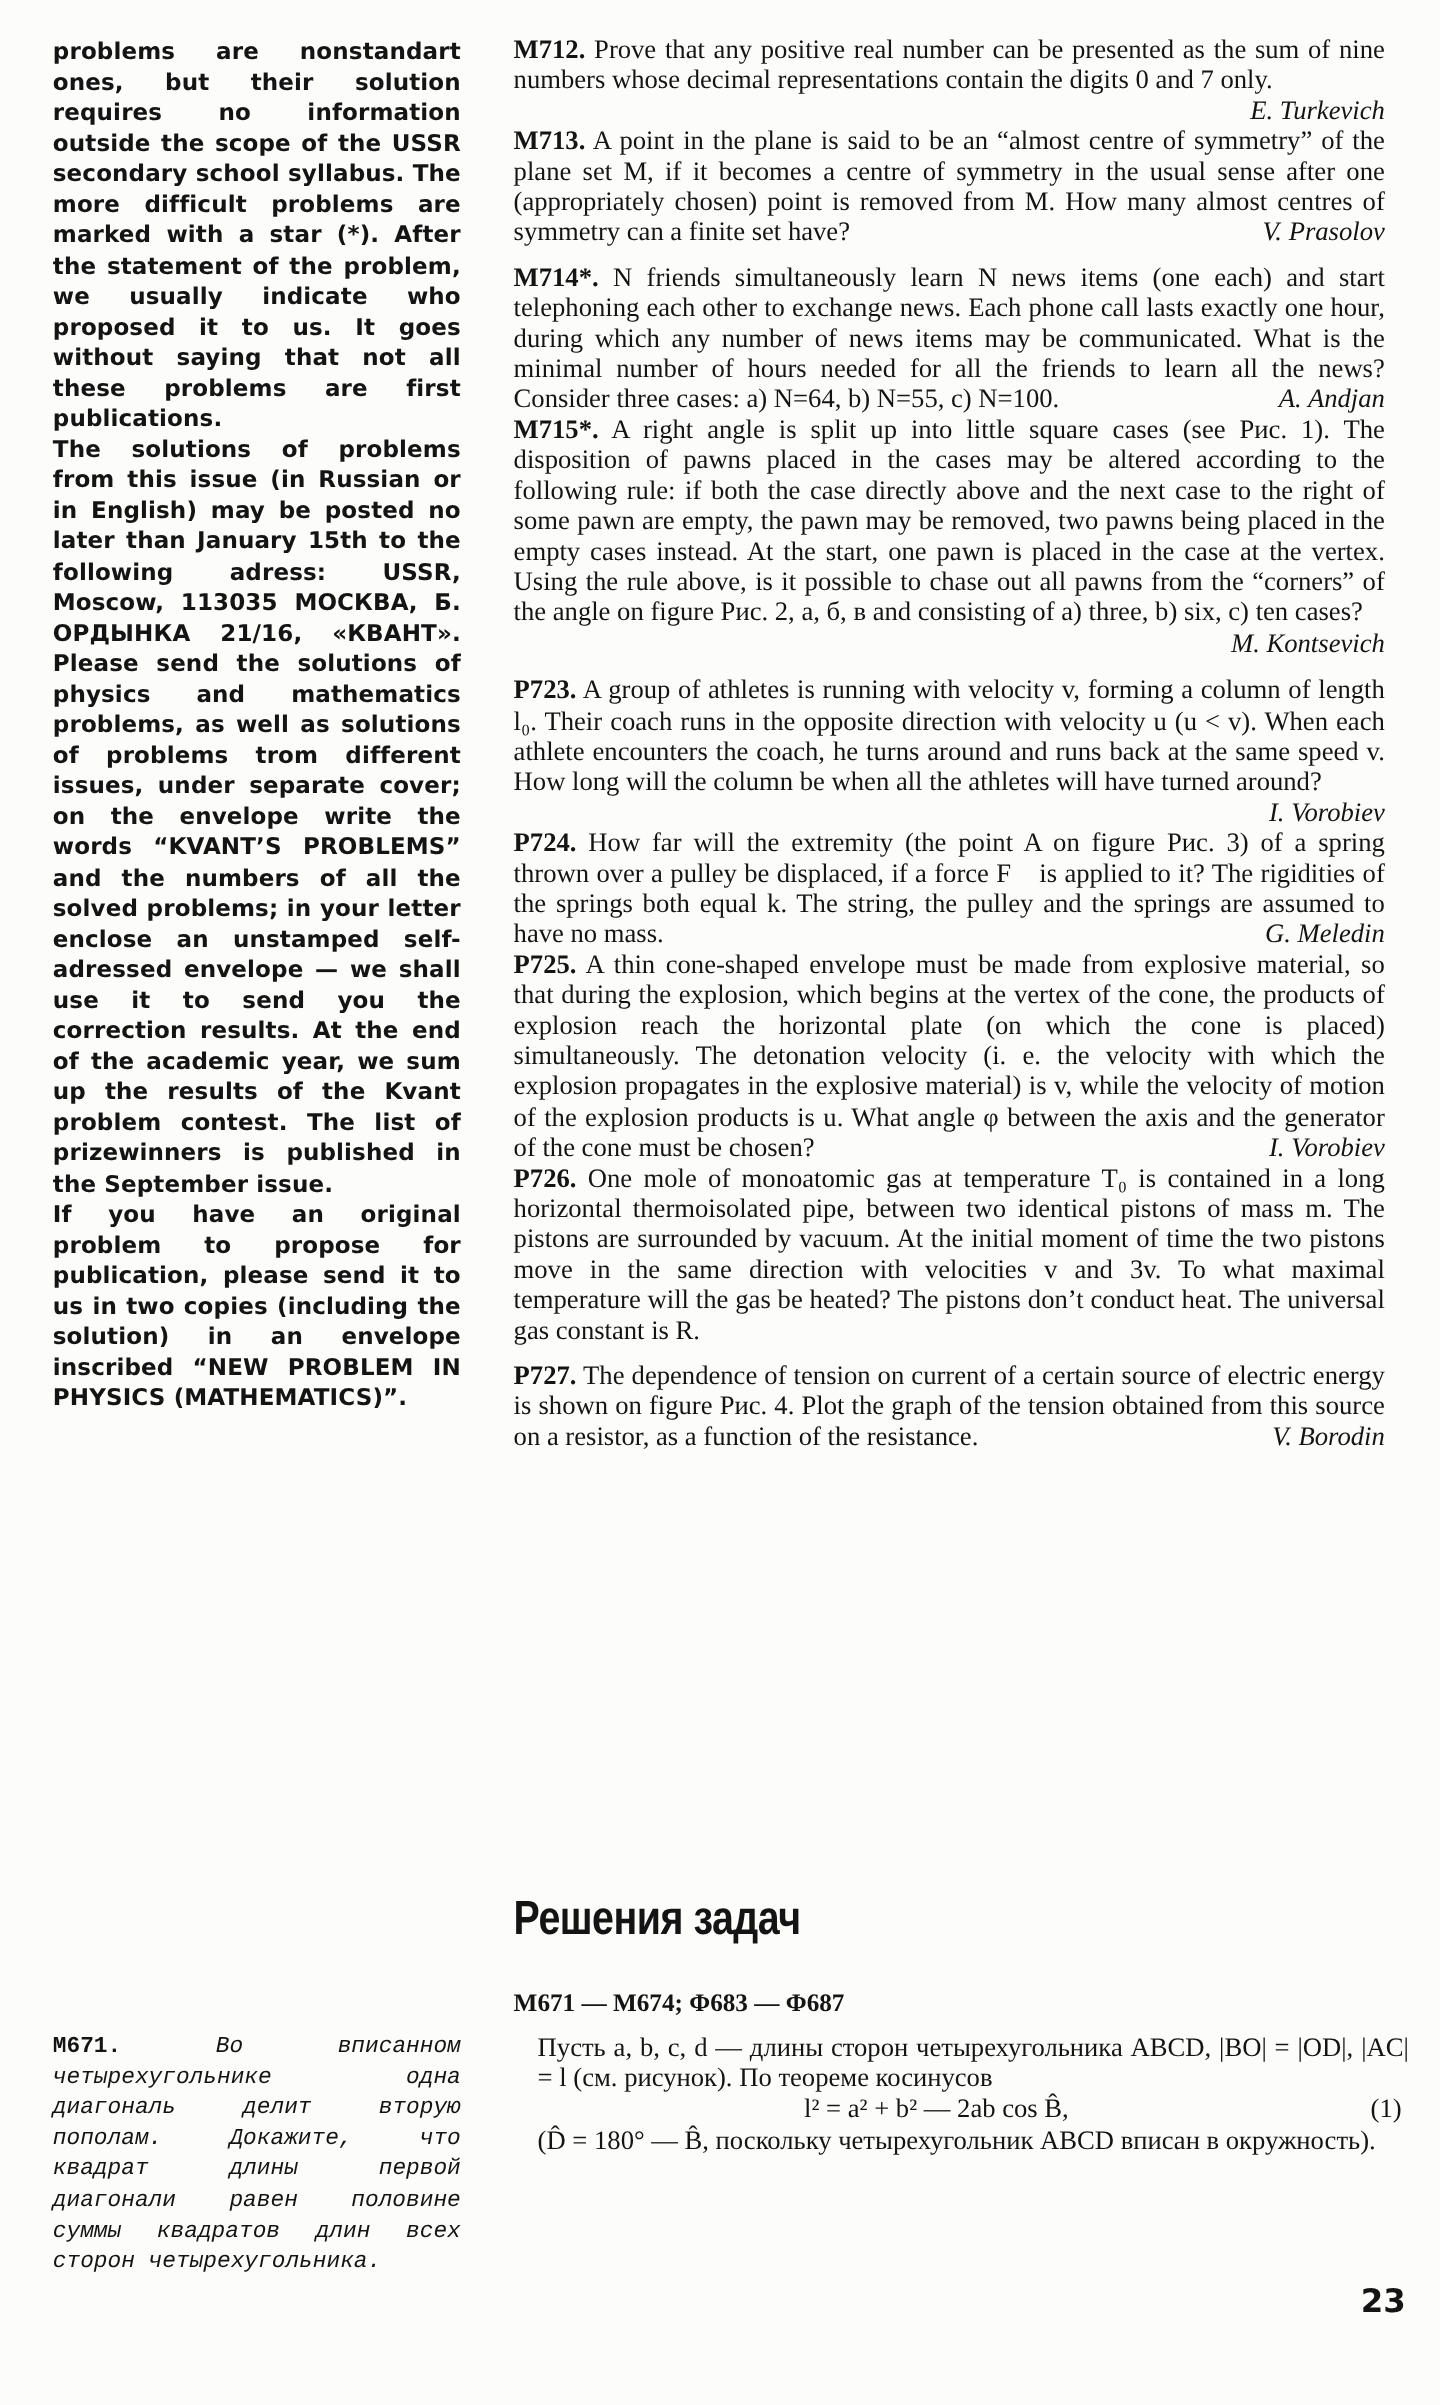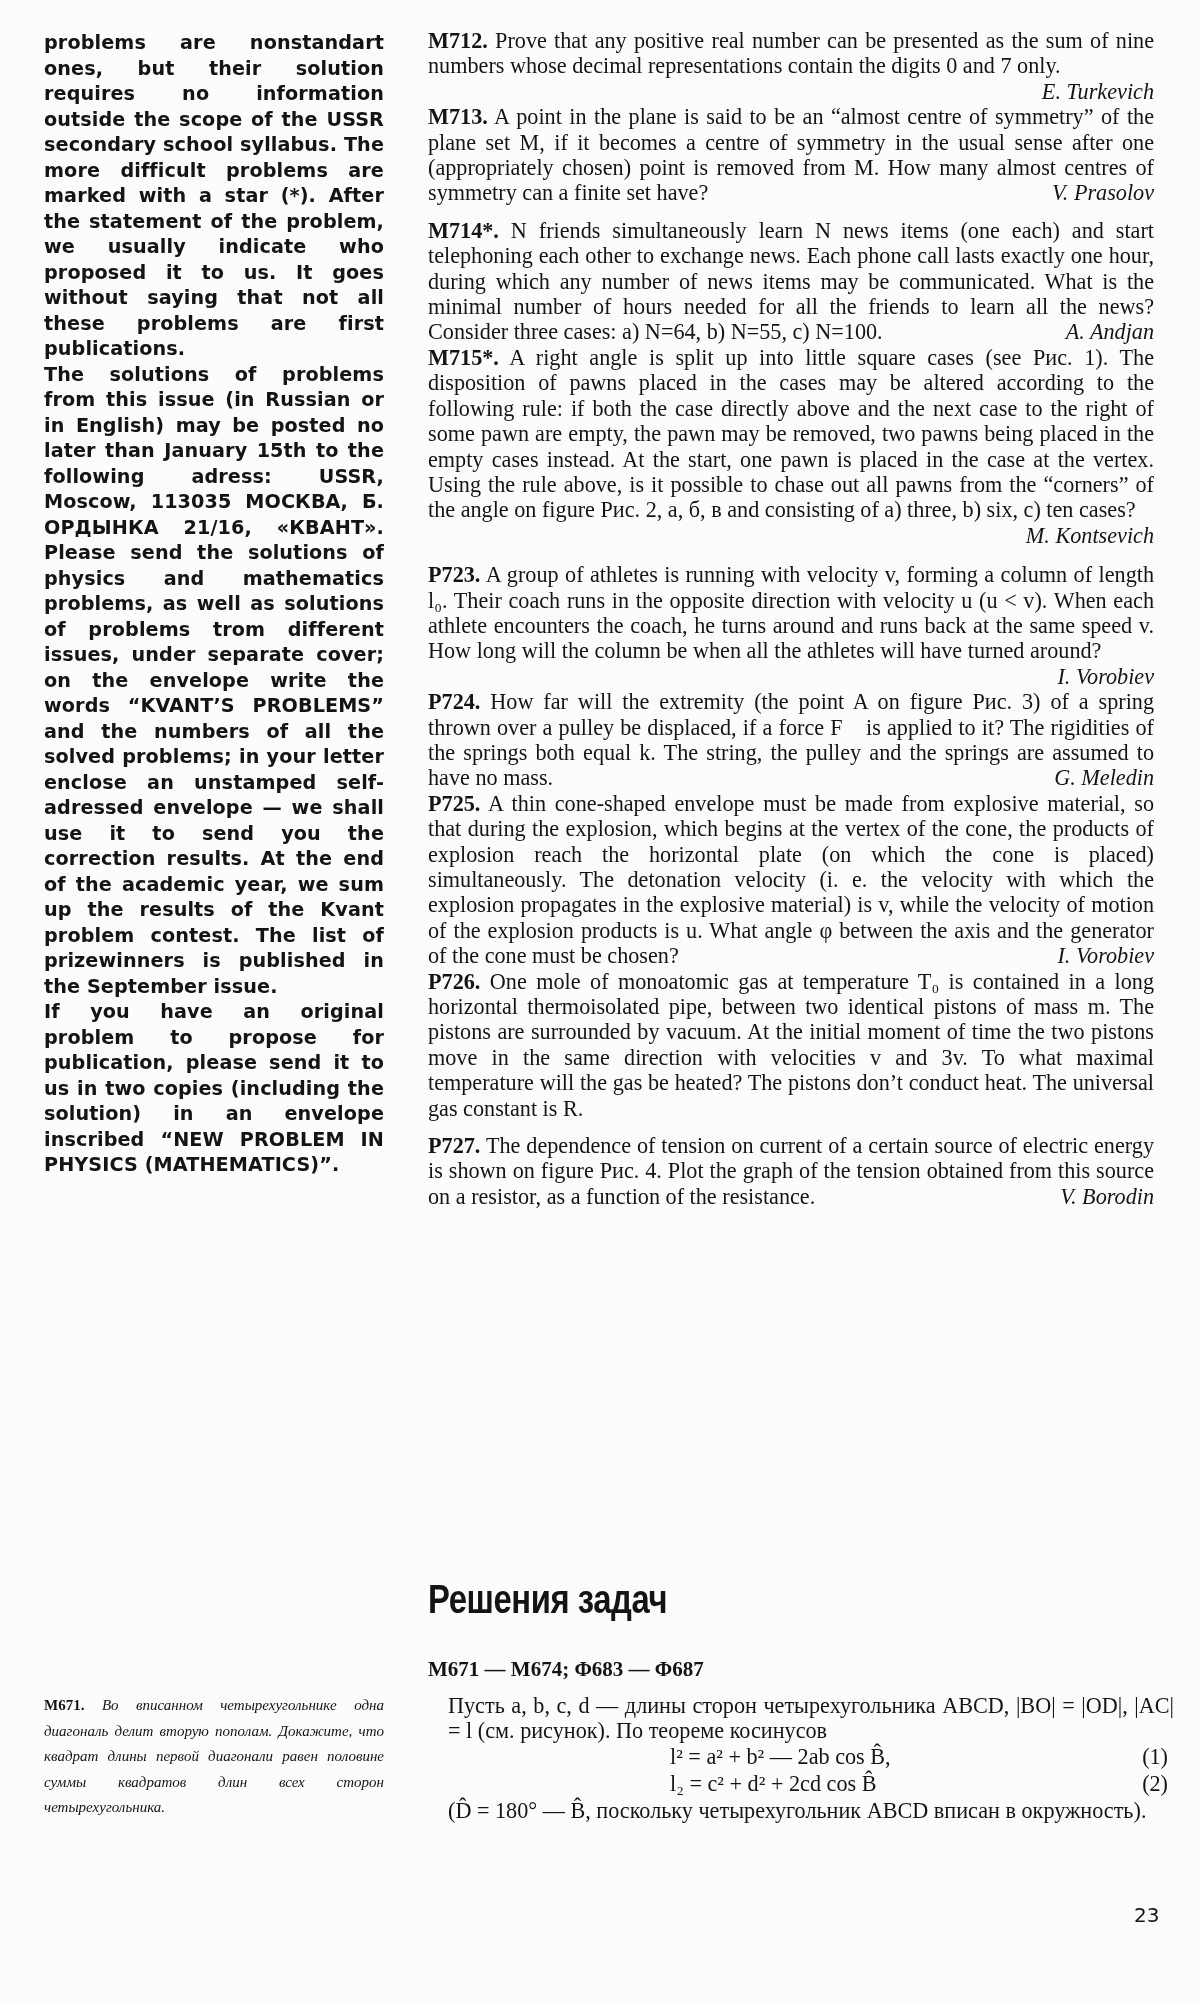--- a/index.html
+++ b/index.html
@@ -10,22 +10,22 @@
   .left-col {
     position: absolute; left: 44px; top: 30px; width: 340px;
     font-family: "DejaVu Sans", sans-serif; font-weight: bold;
     font-size: 19.2px; line-height: 25.5px; text-align: justify;
     letter-spacing: 0.1px;
   }
   .left-col p { margin: 0; }
 
   .left-note {
     position: absolute; left: 44px; top: 1693px; width: 340px;
-    font-family: Liberation Serif, serif; font-style: italic;
-    font-size: 15px; line-height: 25.6px; text-align: justify;
+    font-family: Liberation Mono, monospace; font-style: italic;
+    font-size: 19px; line-height: 25.6px; text-align: justify;
   }
   .left-note .num { font-style: normal; font-weight: bold; }
 
   
   .right-col {
     position: absolute; left: 428px; top: 28px; width: 726px;
     font-family: "Liberation Serif", serif;
     font-size: 22.2px; line-height: 25.4px; text-align: justify;
   }
   .problem { margin: 0; }
@@ -50,21 +50,21 @@
     text-align: justify;
     margin-left: 20px;
   }
   .solution p { margin: 0; }
   .eq-row { position: relative; height: 27px; }
   .eq-row .eq { position: absolute; left: 222px; }
   .eq-row .eqnum { position: absolute; right: 6px; }
 
   .page-number {
     position: absolute; left: 1134px; top: 1903px;
-    font-family: "DejaVu Sans", sans-serif; font-weight: normal; font-size: 20px;
+    font-family: "DejaVu Sans", sans-serif; font-weight: bold; font-size: 27px;
   }
 </style>
 </head>
 <body>
 
 <div class="page">
 
   <div class="left-col">
     <p>problems are nonstandart ones, but their solution requires no information outside the scope of the USSR secondary school syllabus. The more difficult problems are marked with a star (*). After the statement of the problem, we usually indicate who proposed it to us. It goes without saying that not all these problems are first publications.</p>
     <p>The solutions of problems from this issue (in Russian or in English) may be posted no later than January 15th to the following adress: USSR, Moscow, 113035 МОСКВА, Б. ОРДЫНКА 21/16, «КВАНТ». Please send the solutions of physics and mathematics problems, as well as solutions of problems trom different issues, under separate cover; on the envelope write the words “KVANT’S PROBLEMS” and the numbers of all the solved problems; in your letter enclose an unstamped self-adressed envelope — we shall use it to send you the correction results. At the end of the academic year, we sum up the results of the Kvant problem contest. The list of prizewinners is published in the September issue.</p>
@@ -123,24 +123,20 @@
 
   <div class="section-title">Решения задач</div>
   <div class="section-sub">M671 — M674; Φ683 — Φ687</div>
 
   <div class="solution">
     <p>Пусть a, b, c, d — длины сторон четырехугольника ABCD, |BO| = |OD|, |AC| = l (см. рисунок). По теореме косинусов</p>
     <div class="eq-row">
       <span class="eq">l² = a² + b² — 2ab cos B̂,</span>
       <span class="eqnum">(1)</span>
     </div>
-    <div class="eq-row">
-      <span class="eq">l₂ = c² + d² + 2cd cos B̂</span>
-      <span class="eqnum">(2)</span>
-    </div>
     <p>(D̂ = 180° — B̂, поскольку четырехугольник ABCD вписан в окружность).</p>
   </div>
 
   <div class="left-note">
     <span class="num">M671.</span>
     <span>Во вписанном четырехугольнике одна диагональ делит вторую пополам. Докажите, что квадрат длины первой диагонали равен половине суммы квадратов длин всех сторон четырехугольника.</span>
   </div>
 
   <div class="page-number">23</div>
 </div>

